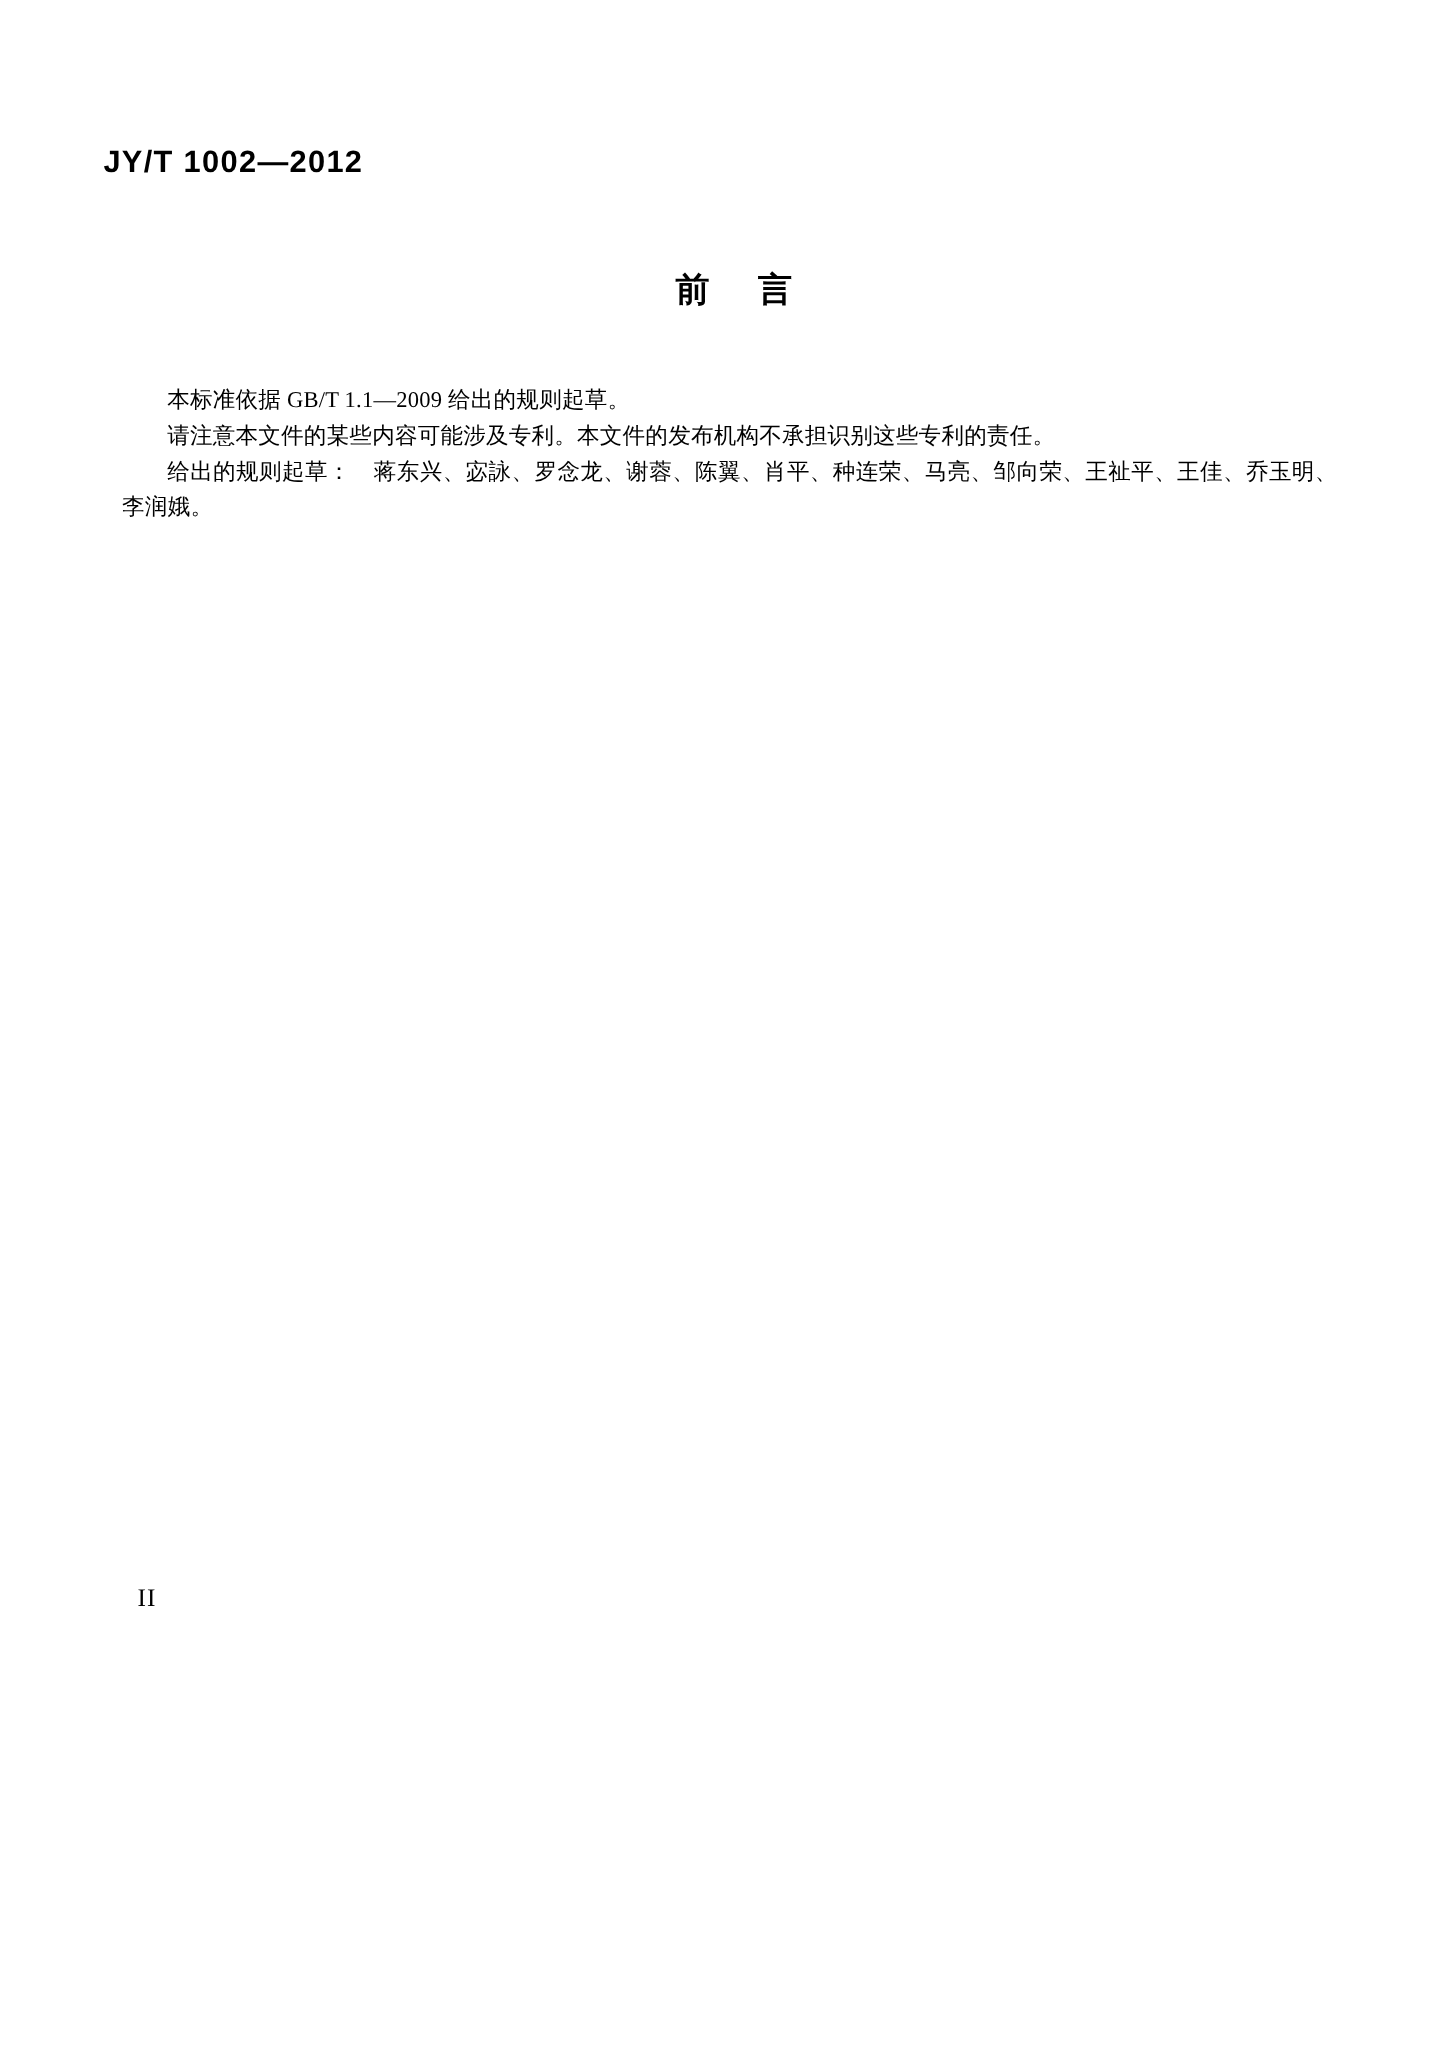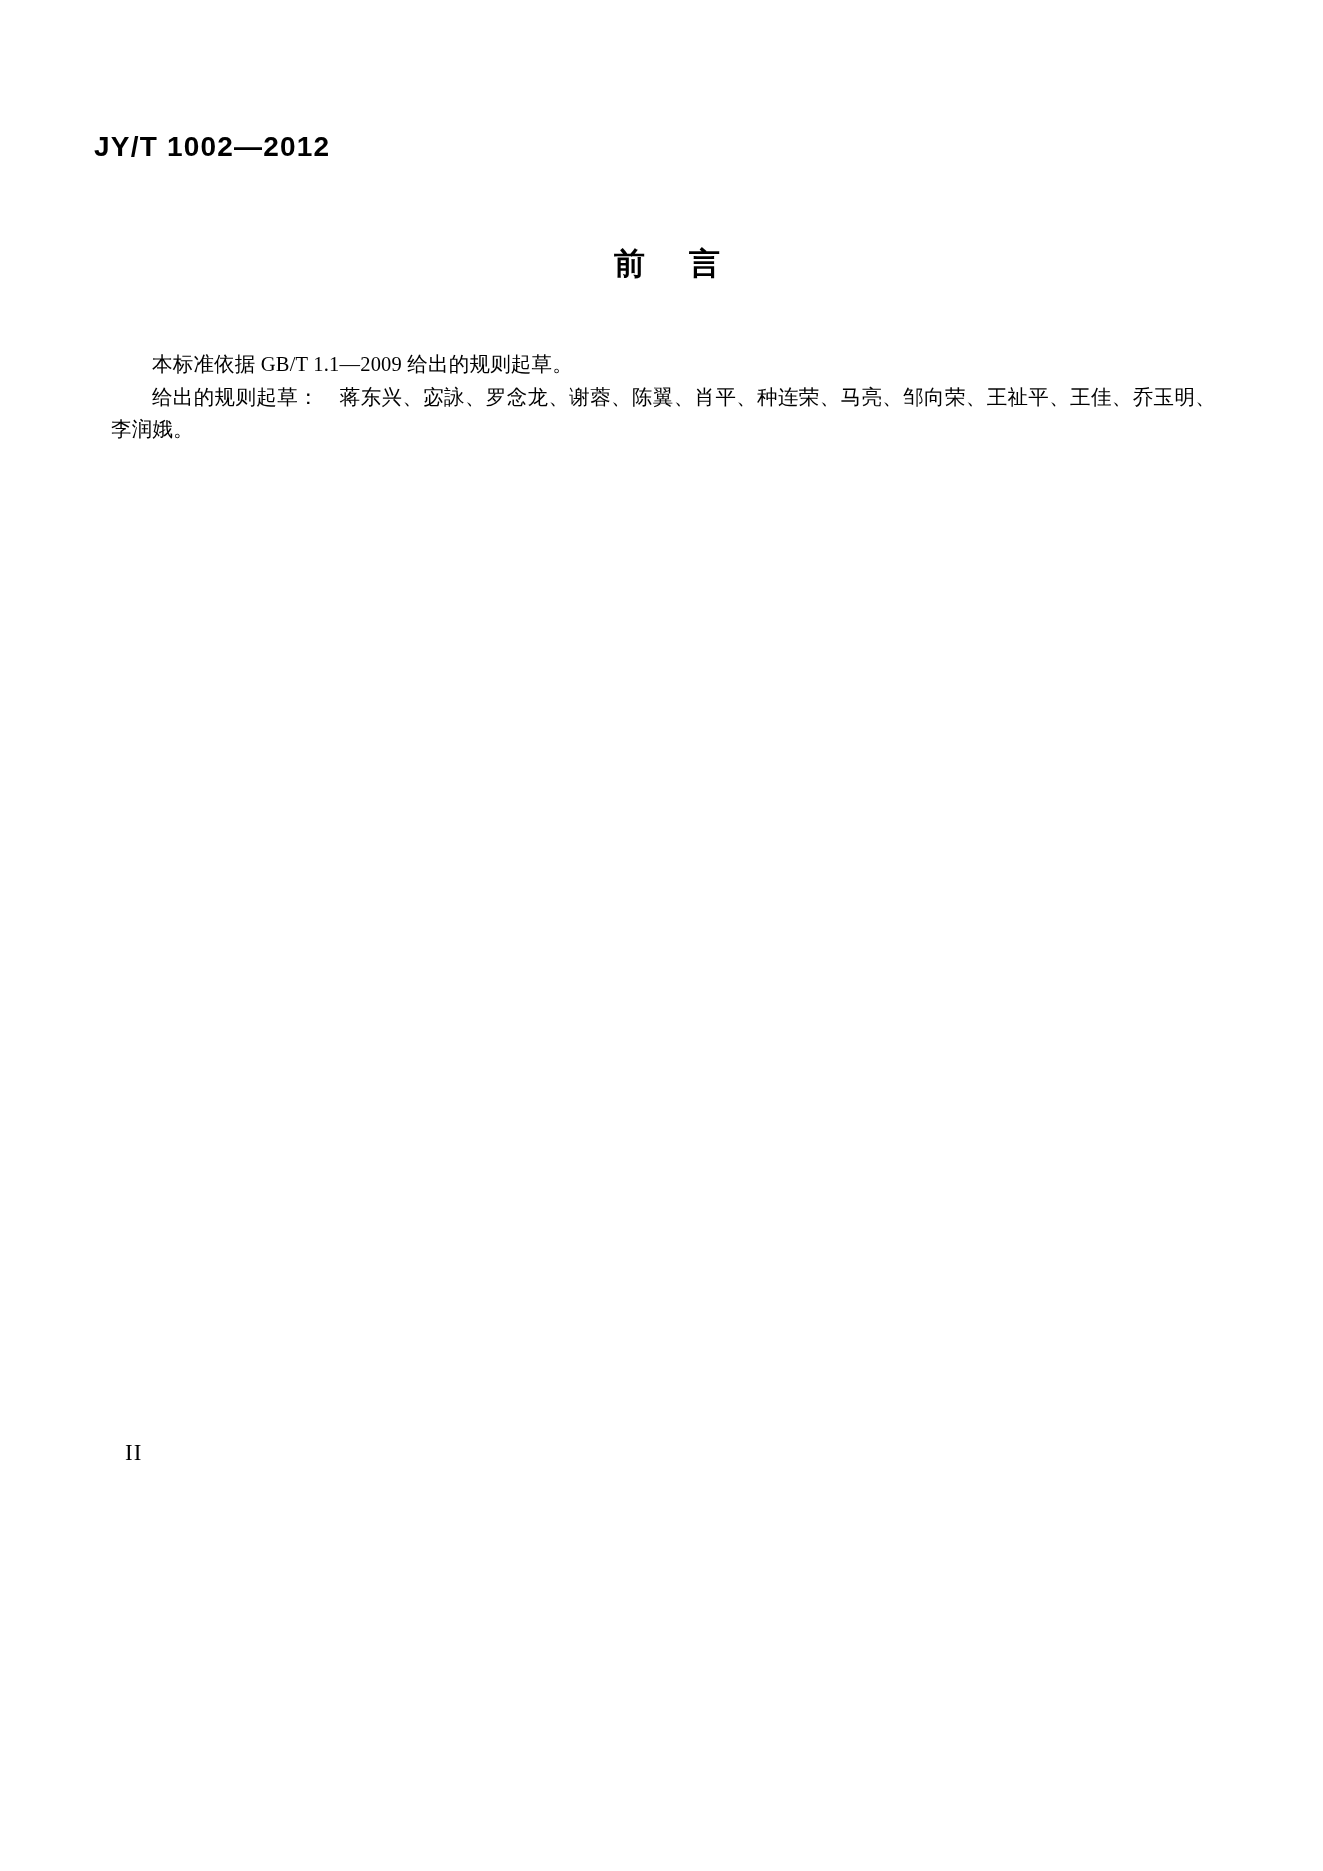--- a/index.html
+++ b/index.html
@@ -77,18 +77,19 @@
 <div class="page">
 
   <div class="std-number">JY/T 1002—2012</div>
 
   <div class="doc-title">
     <span>前</span><span class="gap"></span><span>言</span>
   </div>
 
   <div class="body-block">
     <p class="para">本标准依据 GB/T 1.1—2009 给出的规则起草。</p>
+    <p class="para">请注意本文件的某些内容可能涉及专利。本文件的发布机构不承担识别这些专利的责任。</p>
     <p class="para wrap">给出的规则起草：　蒋东兴、宓詠、罗念龙、谢蓉、陈翼、肖平、种连荣、马亮、邹向荣、王祉平、王佳、乔玉明、李润娥。</p>
   </div>
 
   <div class="footer-page">II</div>
 
 </div>
 
 </body></html>

